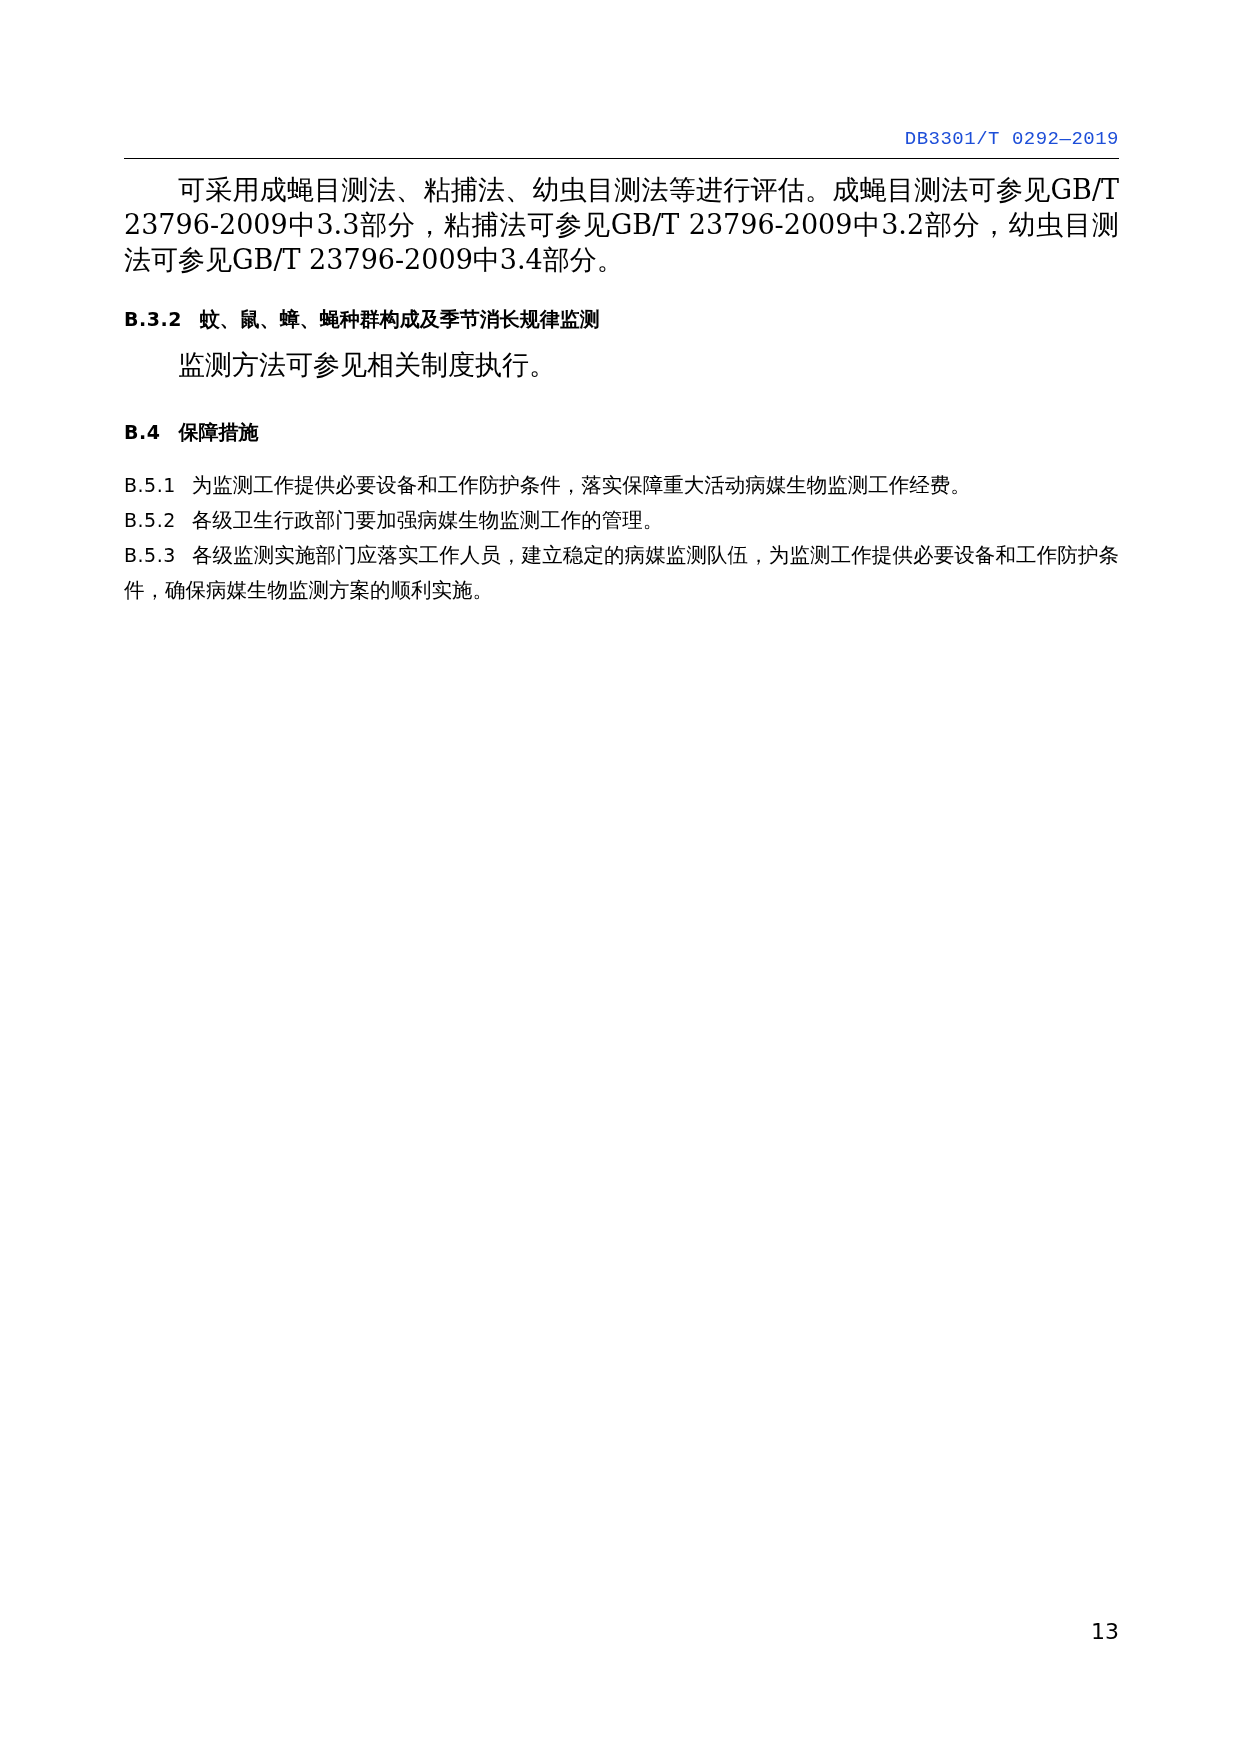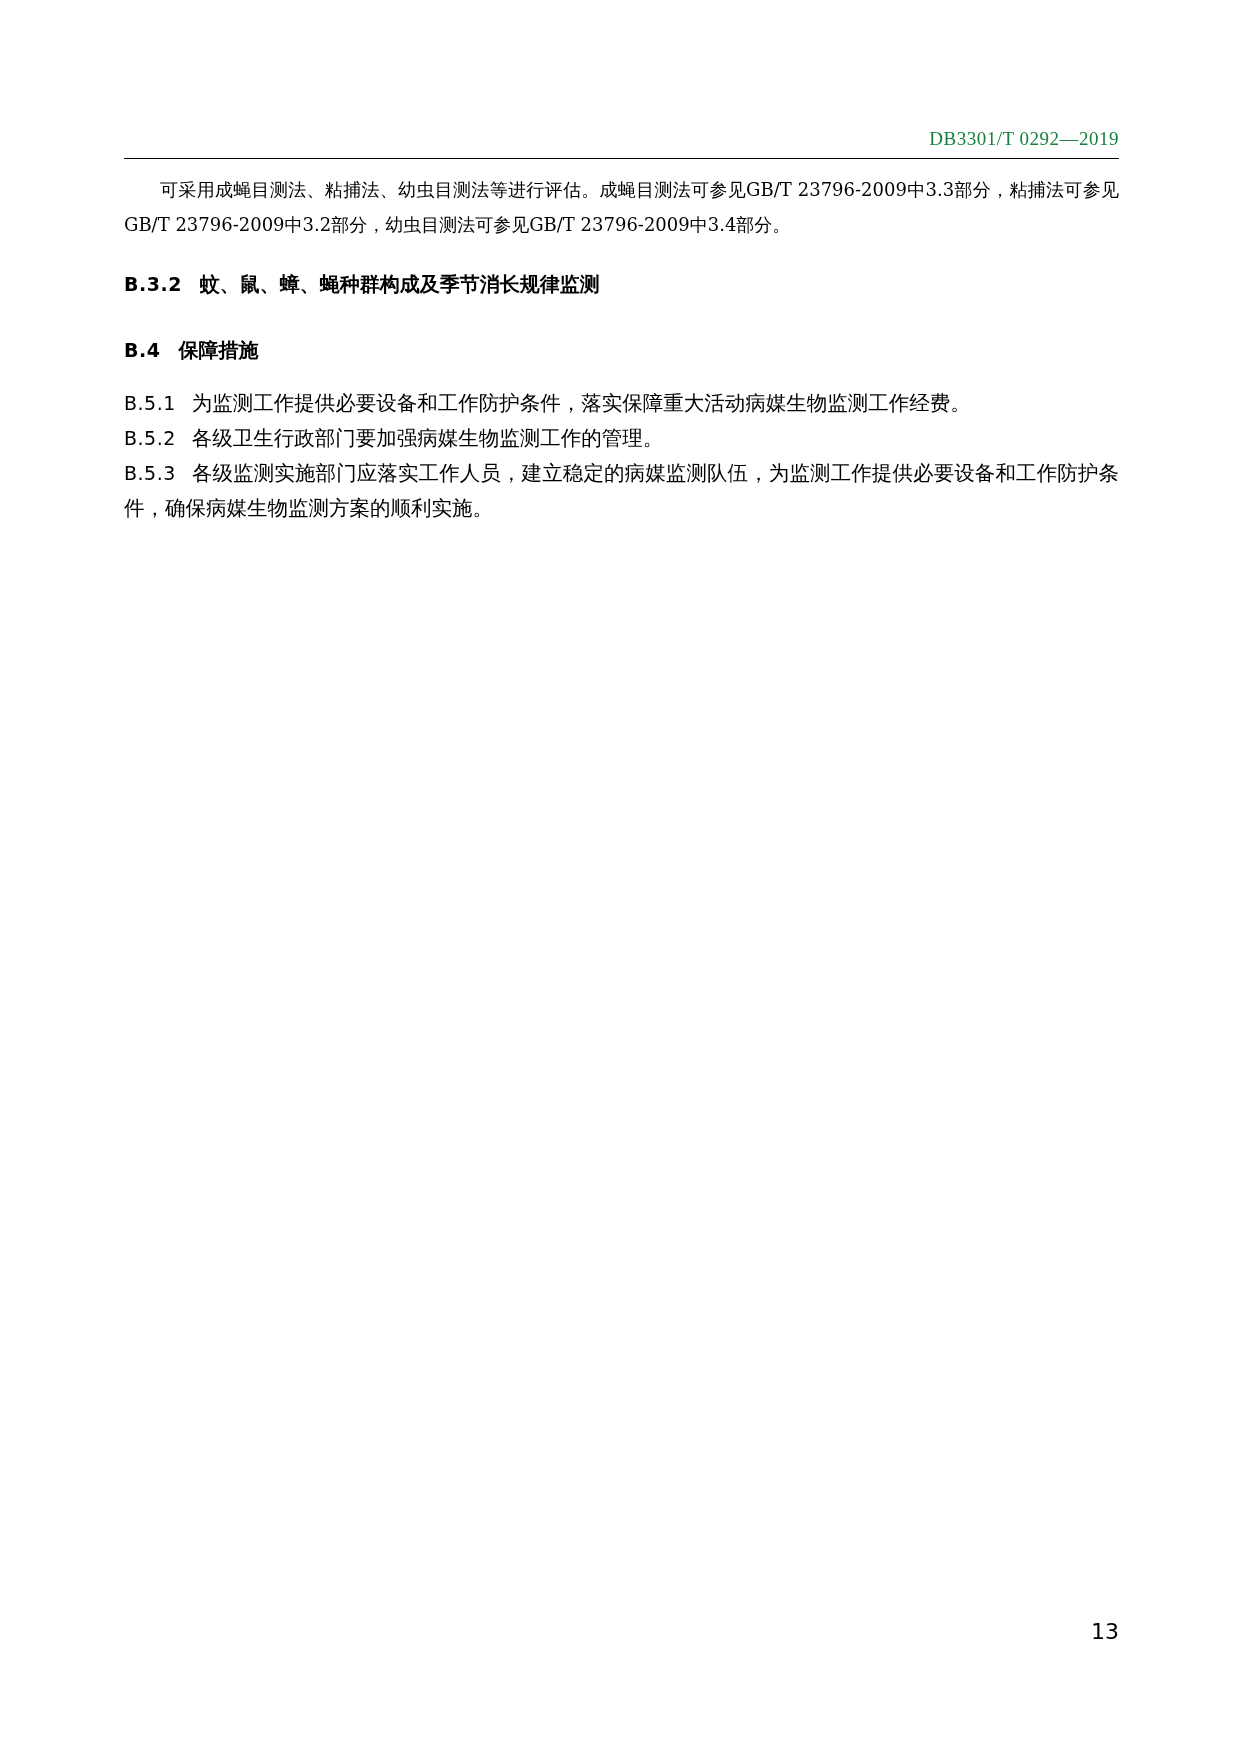--- a/index.html
+++ b/index.html
@@ -14,42 +14,42 @@
     margin: 0 auto;
     background: #ffffff;
     font-family: "DejaVu Serif", "Liberation Serif", serif;
     color: #000000;
     box-sizing: border-box;
   }
   .header {
     position: absolute;
     top: 128px;
     right: 122px;
-    font-family: Liberation Serif, serif;
+    font-family: Liberation Mono, monospace;
     font-size: 19px;
     letter-spacing: 0.5px;
-    color: #15803d;
+    color: #1d4ed8;
     white-space: nowrap;
   }
   .header-rule {
     position: absolute;
     top: 158px;
     left: 124px;
     right: 122px;
     border-bottom: 1.4px solid #000;
   }
   .content {
     position: absolute;
     top: 172px;
     left: 124px;
     width: 995px;
   }
   p {
     margin: 0;
-    font-size: 18px;
+    font-size: 27px;
     line-height: 35px;
     text-align: justify;
     text-justify: inter-ideograph;
   }
   .indent {
     text-indent: 2em;
   }
   .body-para {
     margin-bottom: 2px;
   }
@@ -115,20 +115,21 @@
   <div class="header-rule"></div>
 
   <div class="content">
 
     <p class="indent body-para">可采用成蝇目测法、粘捕法、幼虫目测法等进行评估。成蝇目测法可参见GB/T 23796-2009中3.3部分，粘捕法可参见GB/T 23796-2009中3.2部分，幼虫目测法可参见GB/T 23796-2009中3.4部分。</p>
 
     <div class="heading h-sub">
       <span class="num">B.3.2</span><span class="h-gap"></span><span>蚊、鼠、蟑、蝇种群构成及季节消长规律监测</span>
     </div>
 
+    <p class="indent body-para">监测方法可参见相关制度执行。</p>
 
     <div class="heading h-sec">
       <span class="num">B.4</span><span class="h-gap"></span><span>保障措施</span>
     </div>
 
     <div class="group">
     </div>
 
 
     <div class="group">

